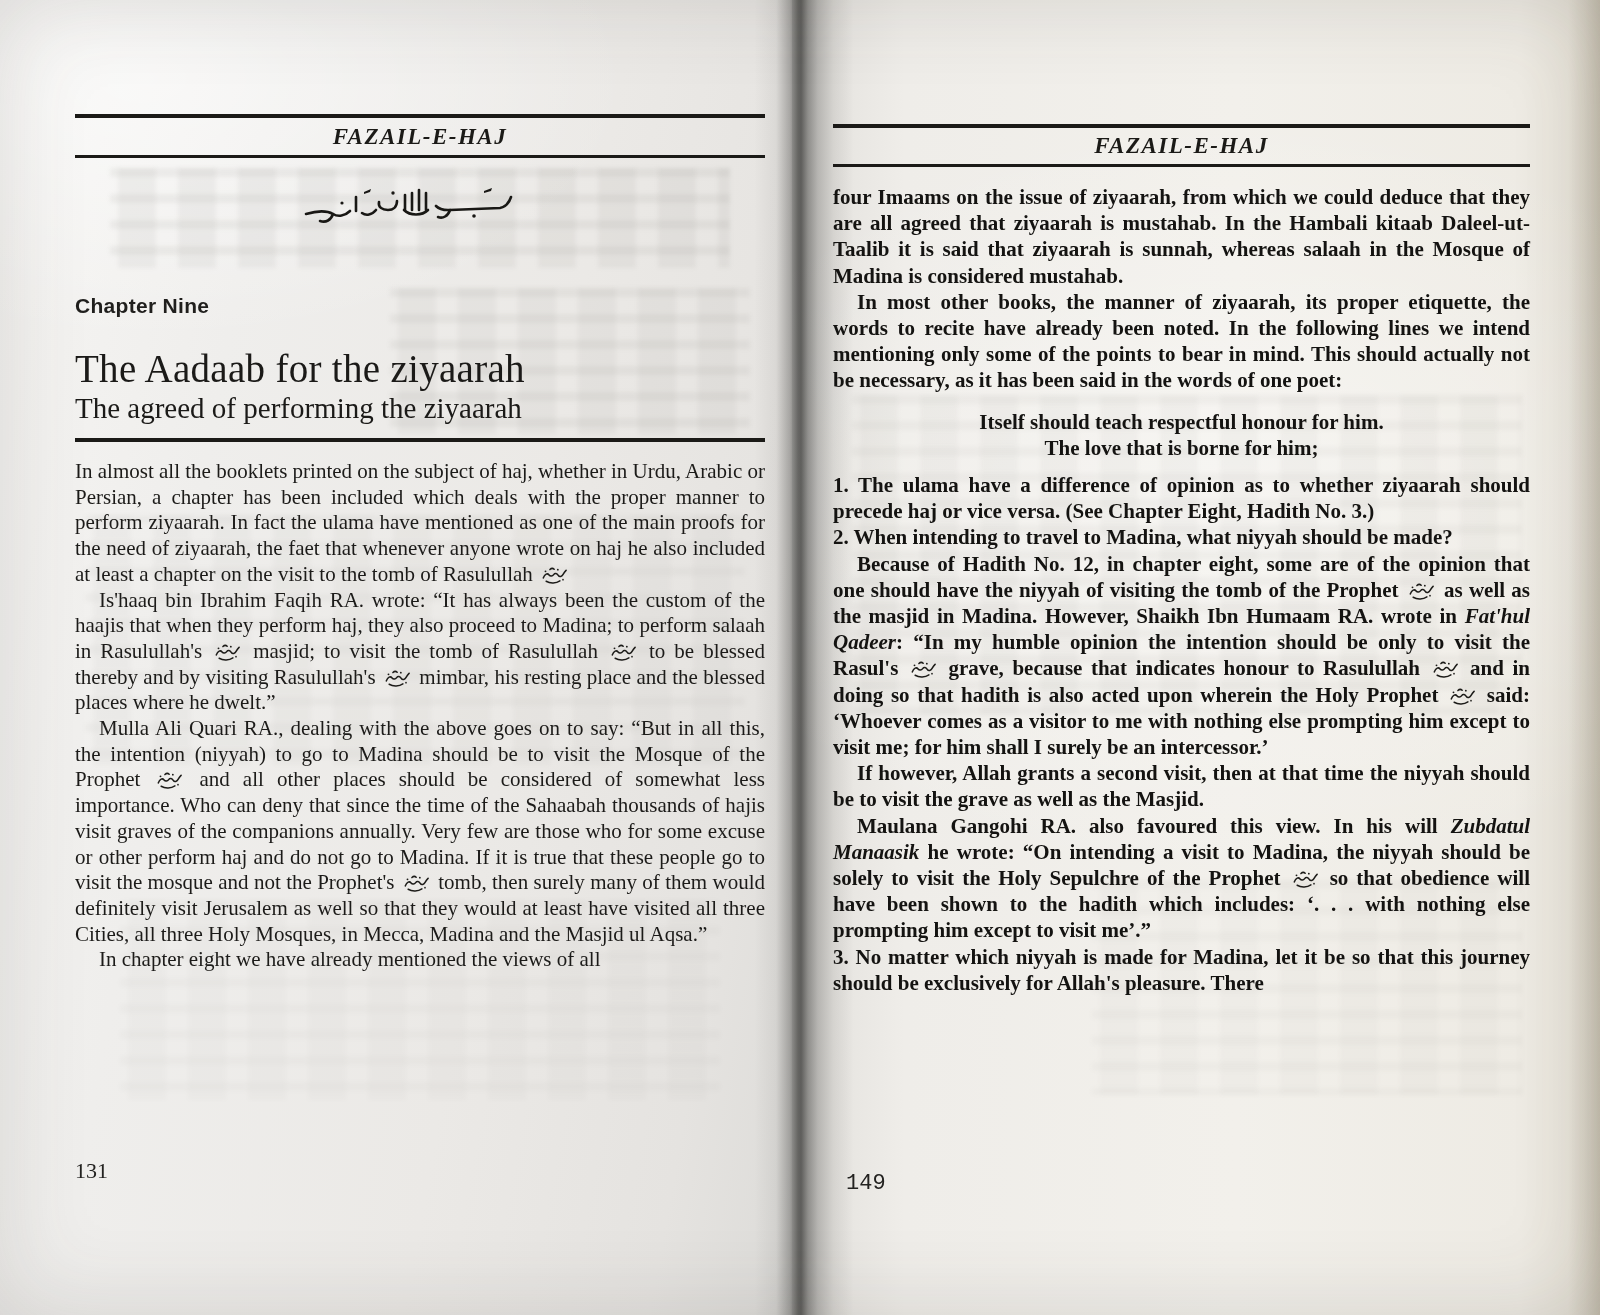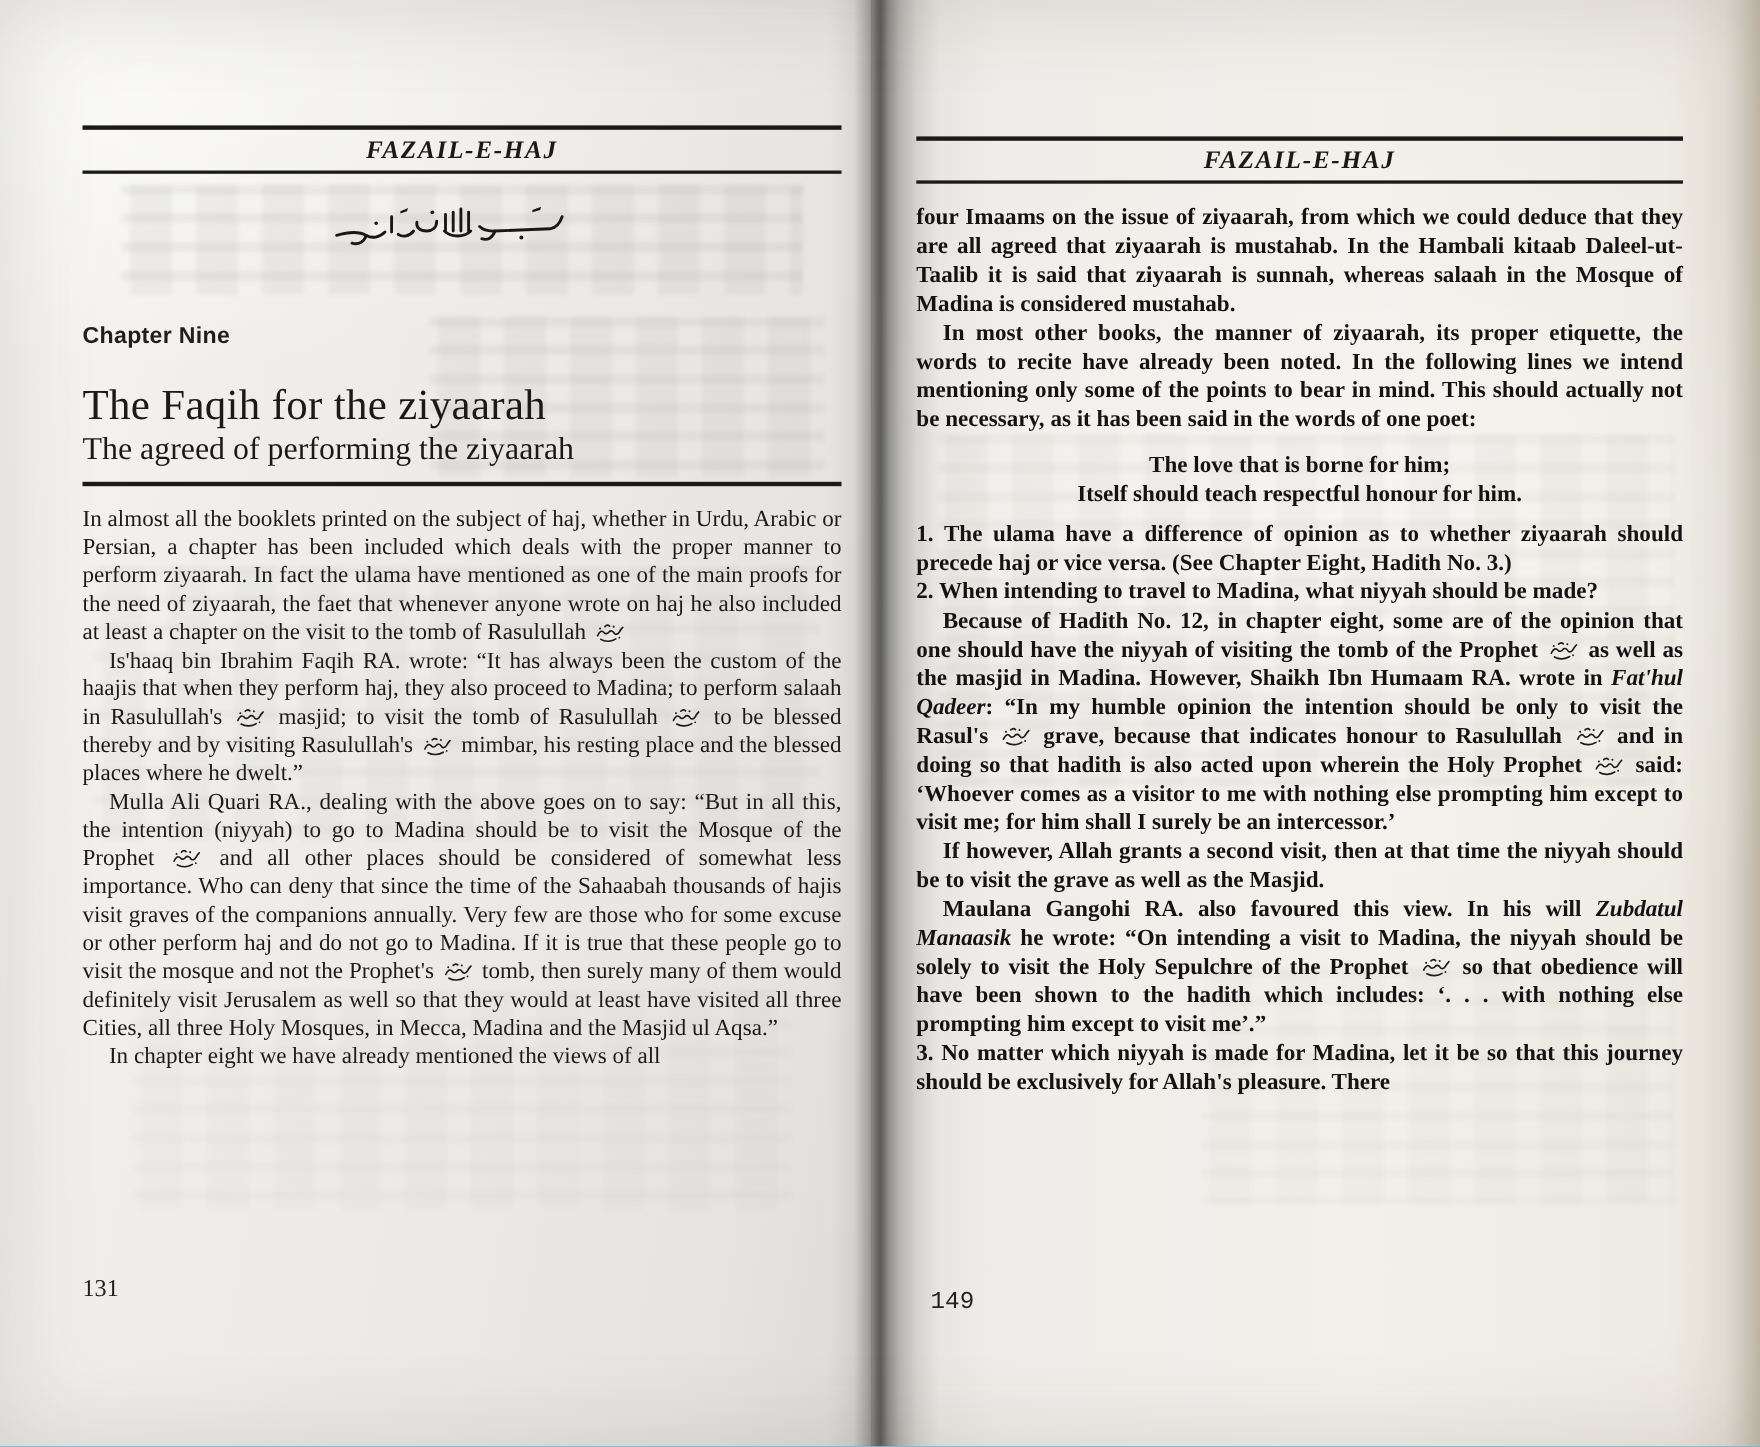--- a/index.html
+++ b/index.html
@@ -1,18 +1,18 @@
 <!DOCTYPE html>
 <html><head>
 <meta charset="utf-8">
 <style>
   html,body{margin:0;padding:0;background:#cfcecb;}
   .spread{
     position:relative; width:1600px; height:1315px; overflow:hidden;
-    background:#0ea5e9;
+    background:#a3a3a3;
     font-family:"Liberation Serif","DejaVu Serif",serif;
   }
   
   .page{position:absolute; top:0; height:1315px;}
   .page-left{
     left:0; width:792px;
     background:
       radial-gradient(ellipse 700px 380px at 18% 6%, rgba(255,255,255,0.55), rgba(255,255,255,0) 70%),
       linear-gradient(100deg,#f6f5f3 0%,#efeeec 28%,#ebe9e6 62%,#e5e3e0 86%,#dcdbd8 100%);
   }
@@ -126,21 +126,21 @@
           <circle cx="176" cy="33" r="1.8"></circle>
           <circle cx="95" cy="10" r="1.7"></circle>
           <circle cx="44" cy="20" r="1.6"></circle>
           <path d="M186,8 l8,-3 -1,3 -7,2 z"></path>
           <path d="M66,9 l7,-3 -1,3 -6,2 z"></path>
         </g>
       </svg>
     </div>
 
     <div class="chapter">Chapter Nine</div>
-    <h1 class="lp-title">The Faqih for the ziyaarah</h1>
+    <h1 class="lp-title">The Aadaab for the ziyaarah</h1>
     <h2 class="lp-subtitle">The agreed of performing the ziyaarah</h2>
     <div class="lp-divider"></div>
 
     <div class="body-text lp-body">
         <p class="para"><span>In almost all the booklets printed on the subject of haj, whether in Urdu, Arabic or Persian, a chapter has been included which deals with the proper manner to perform ziyaarah. In fact the ulama have mentioned as one of the main proofs for the need of ziyaarah, the faet that whenever anyone wrote on haj he also included at least a chapter on the visit to the tomb of Rasulullah </span><svg class="saw-svg" viewBox="0 0 32 24" xmlns="http://www.w3.org/2000/svg">
     <g fill="none" stroke="#1c1b18" stroke-width="1.8" stroke-linecap="round">
       <path d="M2.5,15.5 C4.5,10.5 7.5,9.5 9.5,12 C11,14 13.5,13.5 15,11.5 C16.5,9.5 19,10 20.5,12.5 C22,15 25,14 26.5,11 C27.8,8.4 29.3,7 30,6.3"></path>
       <path d="M6,19.5 C11,22.5 18,22 22.5,19"></path>
       <path d="M10.5,5.5 C12.2,3.8 14.2,3.8 15.6,5.1"></path>
     </g>
@@ -218,22 +218,22 @@
     <div class="ghost" style="left:300px; top:880px; width:430px; height:215px; opacity:.26;"></div>
 
     <div class="pg-header rp-header">
       <span class="pg-header-title">FAZAIL-E-HAJ</span>
     </div>
 
     <div class="body-text rp-body">
         <p class="para"><span>four Imaams on the issue of ziyaarah, from which we could deduce that they are all agreed that ziyaarah is mustahab. In the Hambali kitaab Daleel-ut-Taalib it is said that ziyaarah is sunnah, whereas salaah in the Mosque of Madina is considered mustahab.</span></p>
         <p class="para indent"><span>In most other books, the manner of ziyaarah, its proper etiquette, the words to recite have already been noted. In the following lines we intend mentioning only some of the points to bear in mind. This should actually not be necessary, as it has been said in the words of one poet:</span></p>
         <div class="poem">
+          <p>Itself should teach respectful honour for him.</p>
           <p>The love that is borne for him;</p>
-          <p>Itself should teach respectful honour for him.</p>
         </div>
         <p class="para"><span>1. The ulama have a difference of opinion as to whether ziyaarah should precede haj or vice versa. (See Chapter Eight, Hadith No. 3.)</span></p>
         <p class="para"><span>2. When intending to travel to Madina, what niyyah should be made?</span></p>
         <p class="para indent"><span>Because of Hadith No. 12, in chapter eight, some are of the opinion that one should have the niyyah of visiting the tomb of the Prophet </span><svg class="saw-svg" viewBox="0 0 32 24" xmlns="http://www.w3.org/2000/svg">
     <g fill="none" stroke="#1c1b18" stroke-width="1.8" stroke-linecap="round">
       <path d="M2.5,15.5 C4.5,10.5 7.5,9.5 9.5,12 C11,14 13.5,13.5 15,11.5 C16.5,9.5 19,10 20.5,12.5 C22,15 25,14 26.5,11 C27.8,8.4 29.3,7 30,6.3"></path>
       <path d="M6,19.5 C11,22.5 18,22 22.5,19"></path>
       <path d="M10.5,5.5 C12.2,3.8 14.2,3.8 15.6,5.1"></path>
     </g>
     <g fill="#1c1b18">

